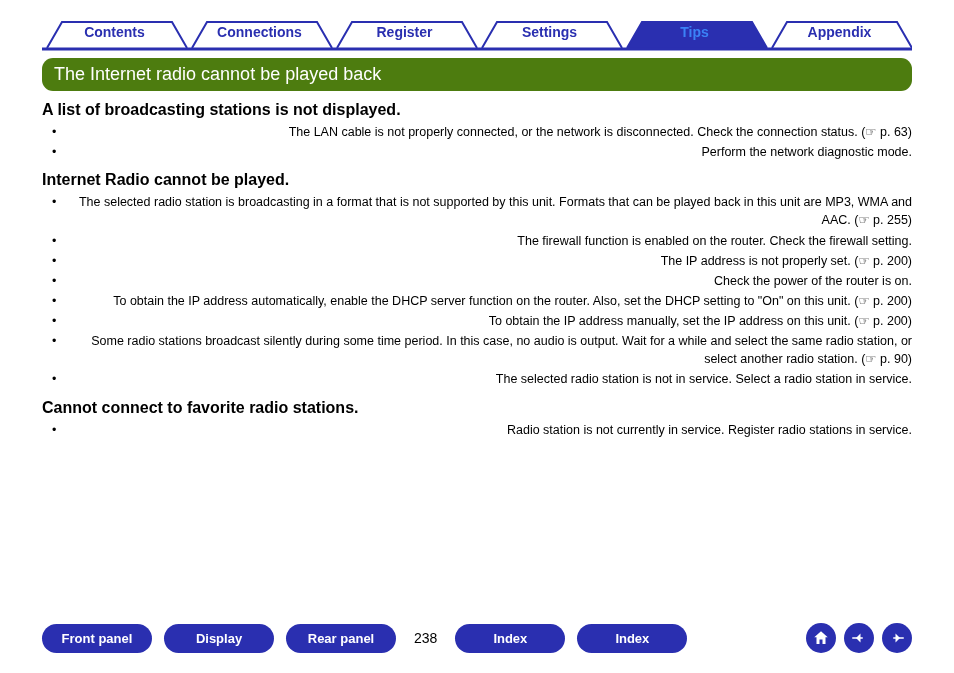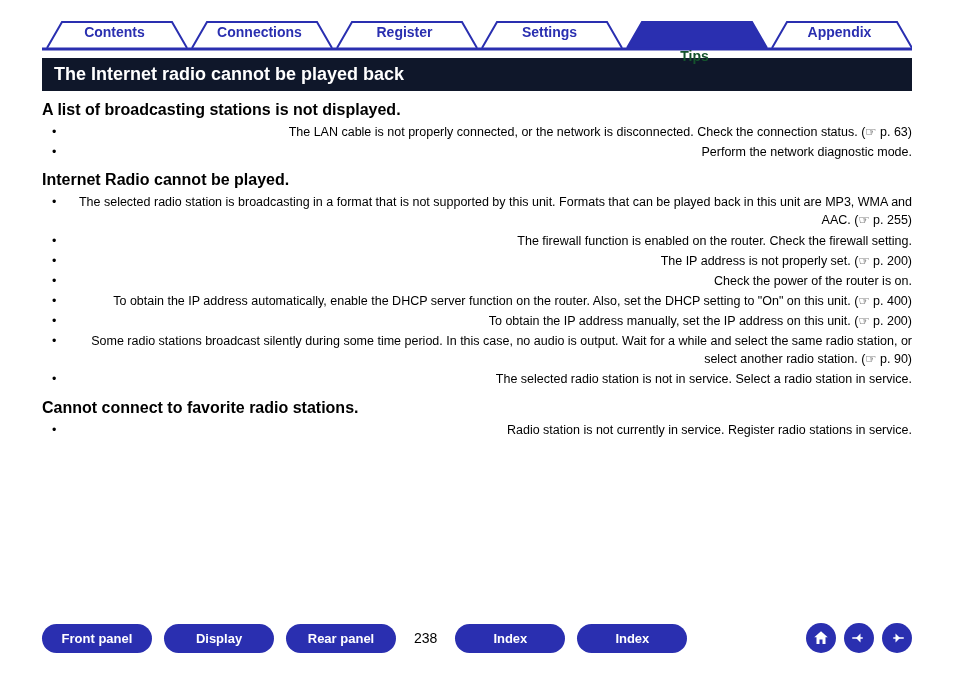--- a/index.html
+++ b/index.html
@@ -2,22 +2,22 @@
 <html><head>
 <meta charset="utf-8">
 <style>
   * { box-sizing: border-box; margin: 0; padding: 0; }
   body { font-family: Arial, Helvetica, sans-serif; font-size: 13px; color: #000; width: 954px; height: 673px; background: #fff; position: relative; }
   .page { padding: 18px 42px 0 42px; }
   .tabs-svg { width: 100%; height: 34px; display: block; }
   .tabs-wrap { position: relative; width: 870px; margin: 0 auto; }
   .tabs-labels { position: absolute; inset: 0; display: flex; }
   .tabs-labels .tlabel { flex: 1; text-align: center; font-weight: bold; font-size: 14px; color: #2a2fb0; line-height: 28px; cursor: pointer; }
-  .tabs-labels .tlabel.active { color: #14532d; margin-top: 24px; }
-  .section-title { background: #0f172a; color: #fff; font-weight: bold; font-size: 18px; padding: 6px 12px; margin: 6px 0 10px 0; }
+  .tabs-labels .tlabel.active { color: #3b82f6; }
+  .section-title { background: #4d7c0f; color: #fff; font-weight: normal; font-size: 18px; padding: 6px 12px; margin: 6px 0 10px 0; border-radius: 11px; }
   .sub { font-weight: bold; font-size: 16px; margin: 8px 0 4px 0; }
   ul.bullets { list-style: none; padding-left: 10px; margin-bottom: 10px; text-align: right; }
   ul.bullets li { position: relative; padding-left: 12px; line-height: 1.45; margin: 2px 0; font-size: 12.5px; }
   ul.bullets li::before { content: "•"; position: absolute; left: 0; top: 0; }
   .footer { position: absolute; left: 0; right: 0; bottom: 20px; padding: 0 42px; display: flex; align-items: center; gap: 12px; }
   .pill { background: #2a2fb0; color: #fff; font-weight: bold; font-size: 13px; padding: 7px 0; border-radius: 16px; width: 110px; text-align: center; cursor: pointer; }
   .page-num { font-size: 14px; padding: 0 6px; }
   .foot-icons { margin-left: auto; display: flex; gap: 8px; align-items: center; }
   .circ { width: 30px; height: 30px; border-radius: 50%; background: #2a2fb0; display: flex; align-items: center; justify-content: center; cursor: pointer; }
   .circ svg { fill: #fff; }
@@ -59,21 +59,21 @@
     </ul>
   </div>
 
   <div>
     <div class="sub">Internet Radio cannot be played.</div>
     <ul class="bullets">
       <li>The selected radio station is broadcasting in a format that is not supported by this unit. Formats that can be played back in this unit are MP3, WMA and AAC.  (☞ p. 255)</li>
       <li>The firewall function is enabled on the router. Check the firewall setting.</li>
       <li>The IP address is not properly set.  (☞ p. 200)</li>
       <li>Check the power of the router is on.</li>
-      <li>To obtain the IP address automatically, enable the DHCP server function on the router. Also, set the DHCP setting to "On" on this unit.  (☞ p. 400)</li>
+      <li>To obtain the IP address automatically, enable the DHCP server function on the router. Also, set the DHCP setting to "On" on this unit.  (☞ p. 200)</li>
       <li>To obtain the IP address manually, set the IP address on this unit.  (☞ p. 200)</li>
       <li>Some radio stations broadcast silently during some time period. In this case, no audio is output. Wait for a while and select the same radio station, or select another radio station.  (☞ p. 90)</li>
       <li>The selected radio station is not in service. Select a radio station in service.</li>
     </ul>
   </div>
 
   <div>
     <div class="sub">Cannot connect to favorite radio stations.</div>
     <ul class="bullets">
       <li>Radio station is not currently in service. Register radio stations in service.</li>

